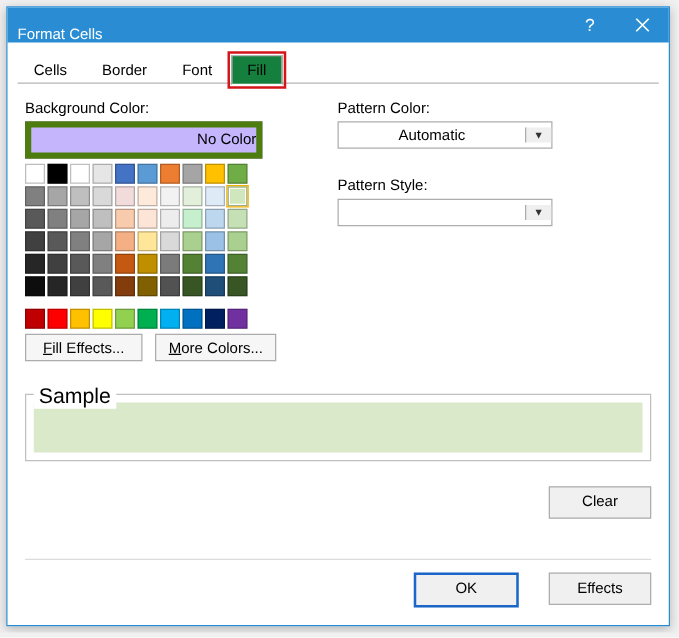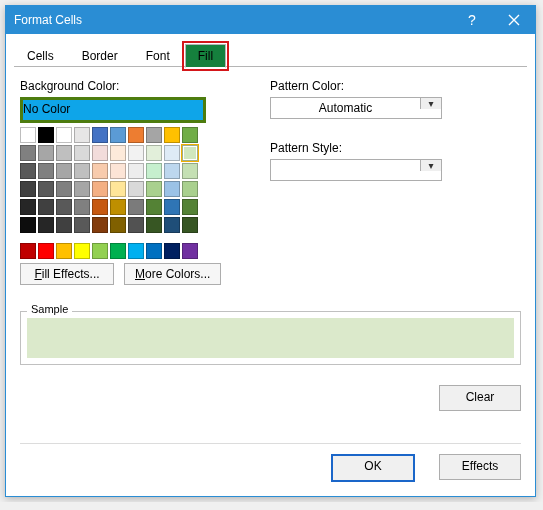--- a/index.html
+++ b/index.html
@@ -14,21 +14,21 @@
     width: 529px;
     border: 1px solid #2a8dd4;
     background: #fff;
     box-shadow: 0 2px 8px rgba(0,0,0,0.25);
   }
   .titlebar {
     height: 28px;
     background: #2a8dd4;
     color: #fff;
     display: flex;
-    align-items: center;
+    align-items: flex-end;
     padding: 0 0 0 8px;
     font-size: 12px;
   }
   .titlebar .title {
     flex: 1;
   }
   .titlebar .tb-btn {
     width: 42px;
     height: 28px;
     display: flex;
@@ -75,23 +75,23 @@
     gap: 30px;
   }
   .left-col { width: 220px; }
   .right-col { flex:1; }
 
   .section-label { margin-bottom: 4px; }
 
   .nocolor-btn {
     width: 180px;
     height: 20px;
-    border: 3px solid #4d7c0f;
-    background: #0ea5e9;
-    text-align: left;
+    border: 5px solid #4d7c0f;
+    background: #c4b5fd;
+    text-align: right;
     line-height: 18px;
     margin-bottom: 4px;
   }
 
   .swatch-grid {
     display: flex;
     flex-direction: column;
     gap: 2px;
     margin-bottom: 10px;
   }
@@ -116,21 +116,21 @@
     min-width: 72px;
     text-align:center;
   }
   .btn .u { text-decoration: underline; }
 
   .combo {
     display:flex;
     border:1px solid #adadad;
     height:20px;
     width:170px;
-    align-items:flex-start;
+    align-items:center;
     background:#fff;
   }
   .combo .combo-text {
     flex:1; line-height:20px; padding:0 6px;
   }
   .combo .combo-arrow {
     width:20px;
     border-left:1px solid #adadad;
     background:#efefef;
     display:flex;align-items:center;justify-content:center;
@@ -144,21 +144,21 @@
     margin-top: 26px;
     border:1px solid #c0c0c0;
     padding: 6px;
     position:relative;
   }
   .sample-box .legend {
     position:absolute;
     top:-9px; left:6px;
     background:#fff;
     padding:0 4px;
-    font-size:11px;
+    font-size:17px;
   }
   .sample-fill {
     height:40px;
     background:#dbe9cb;
   }
 
   .footer {
     padding: 10px 14px 14px 14px;
   }
   .footer-row1 { display:flex; justify-content:flex-end; }

